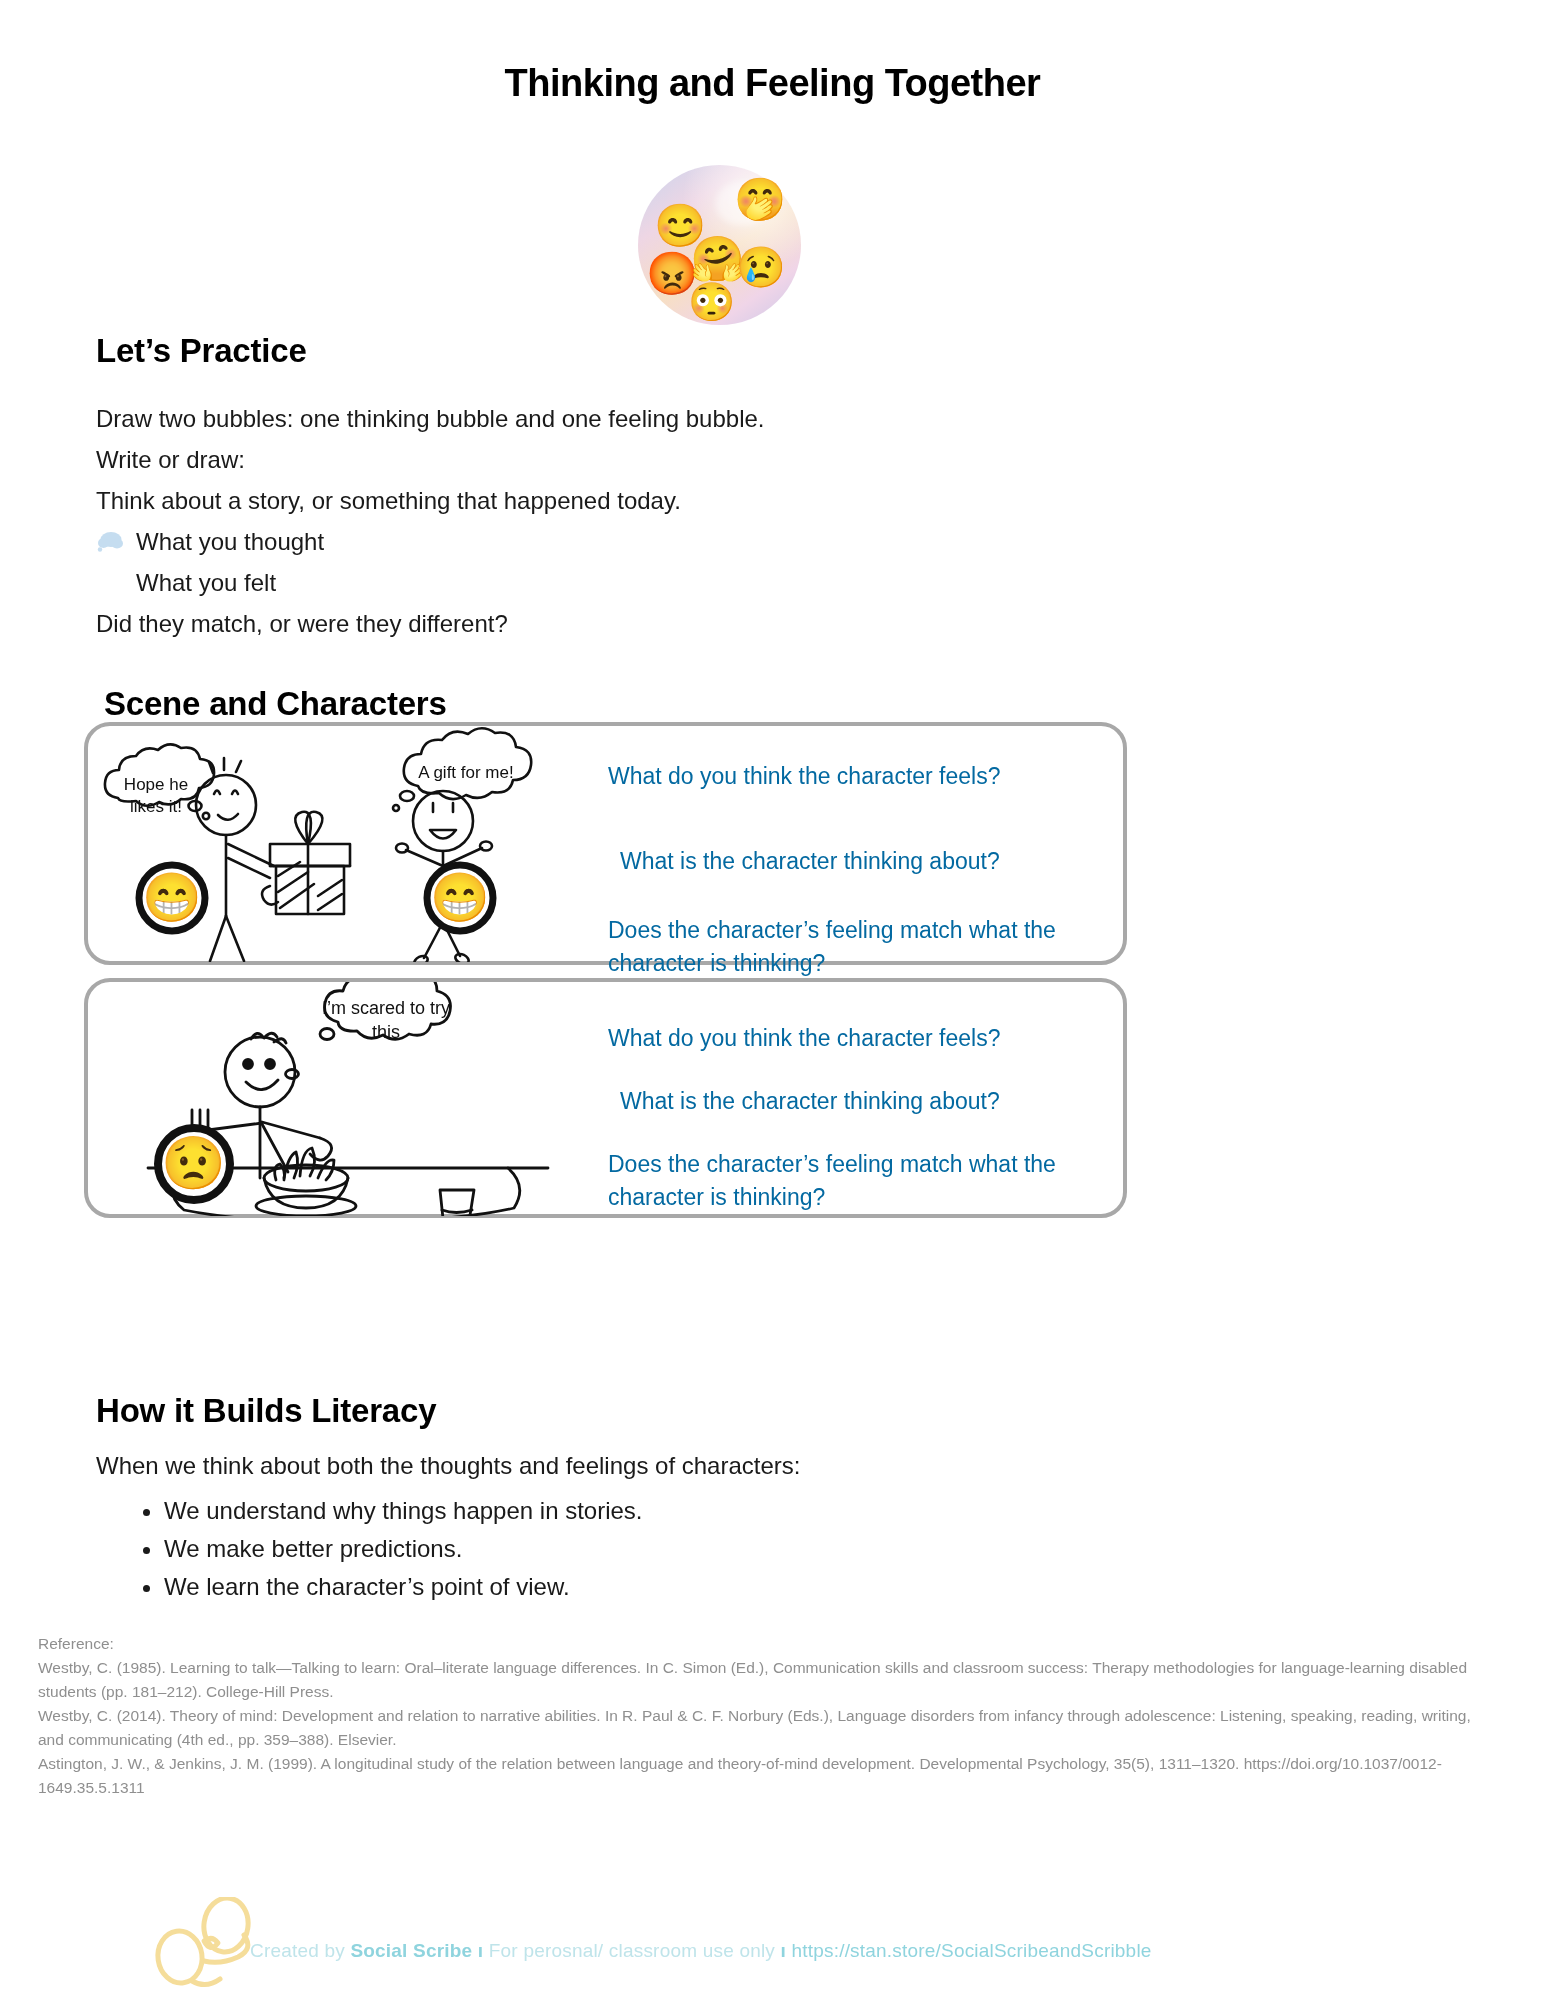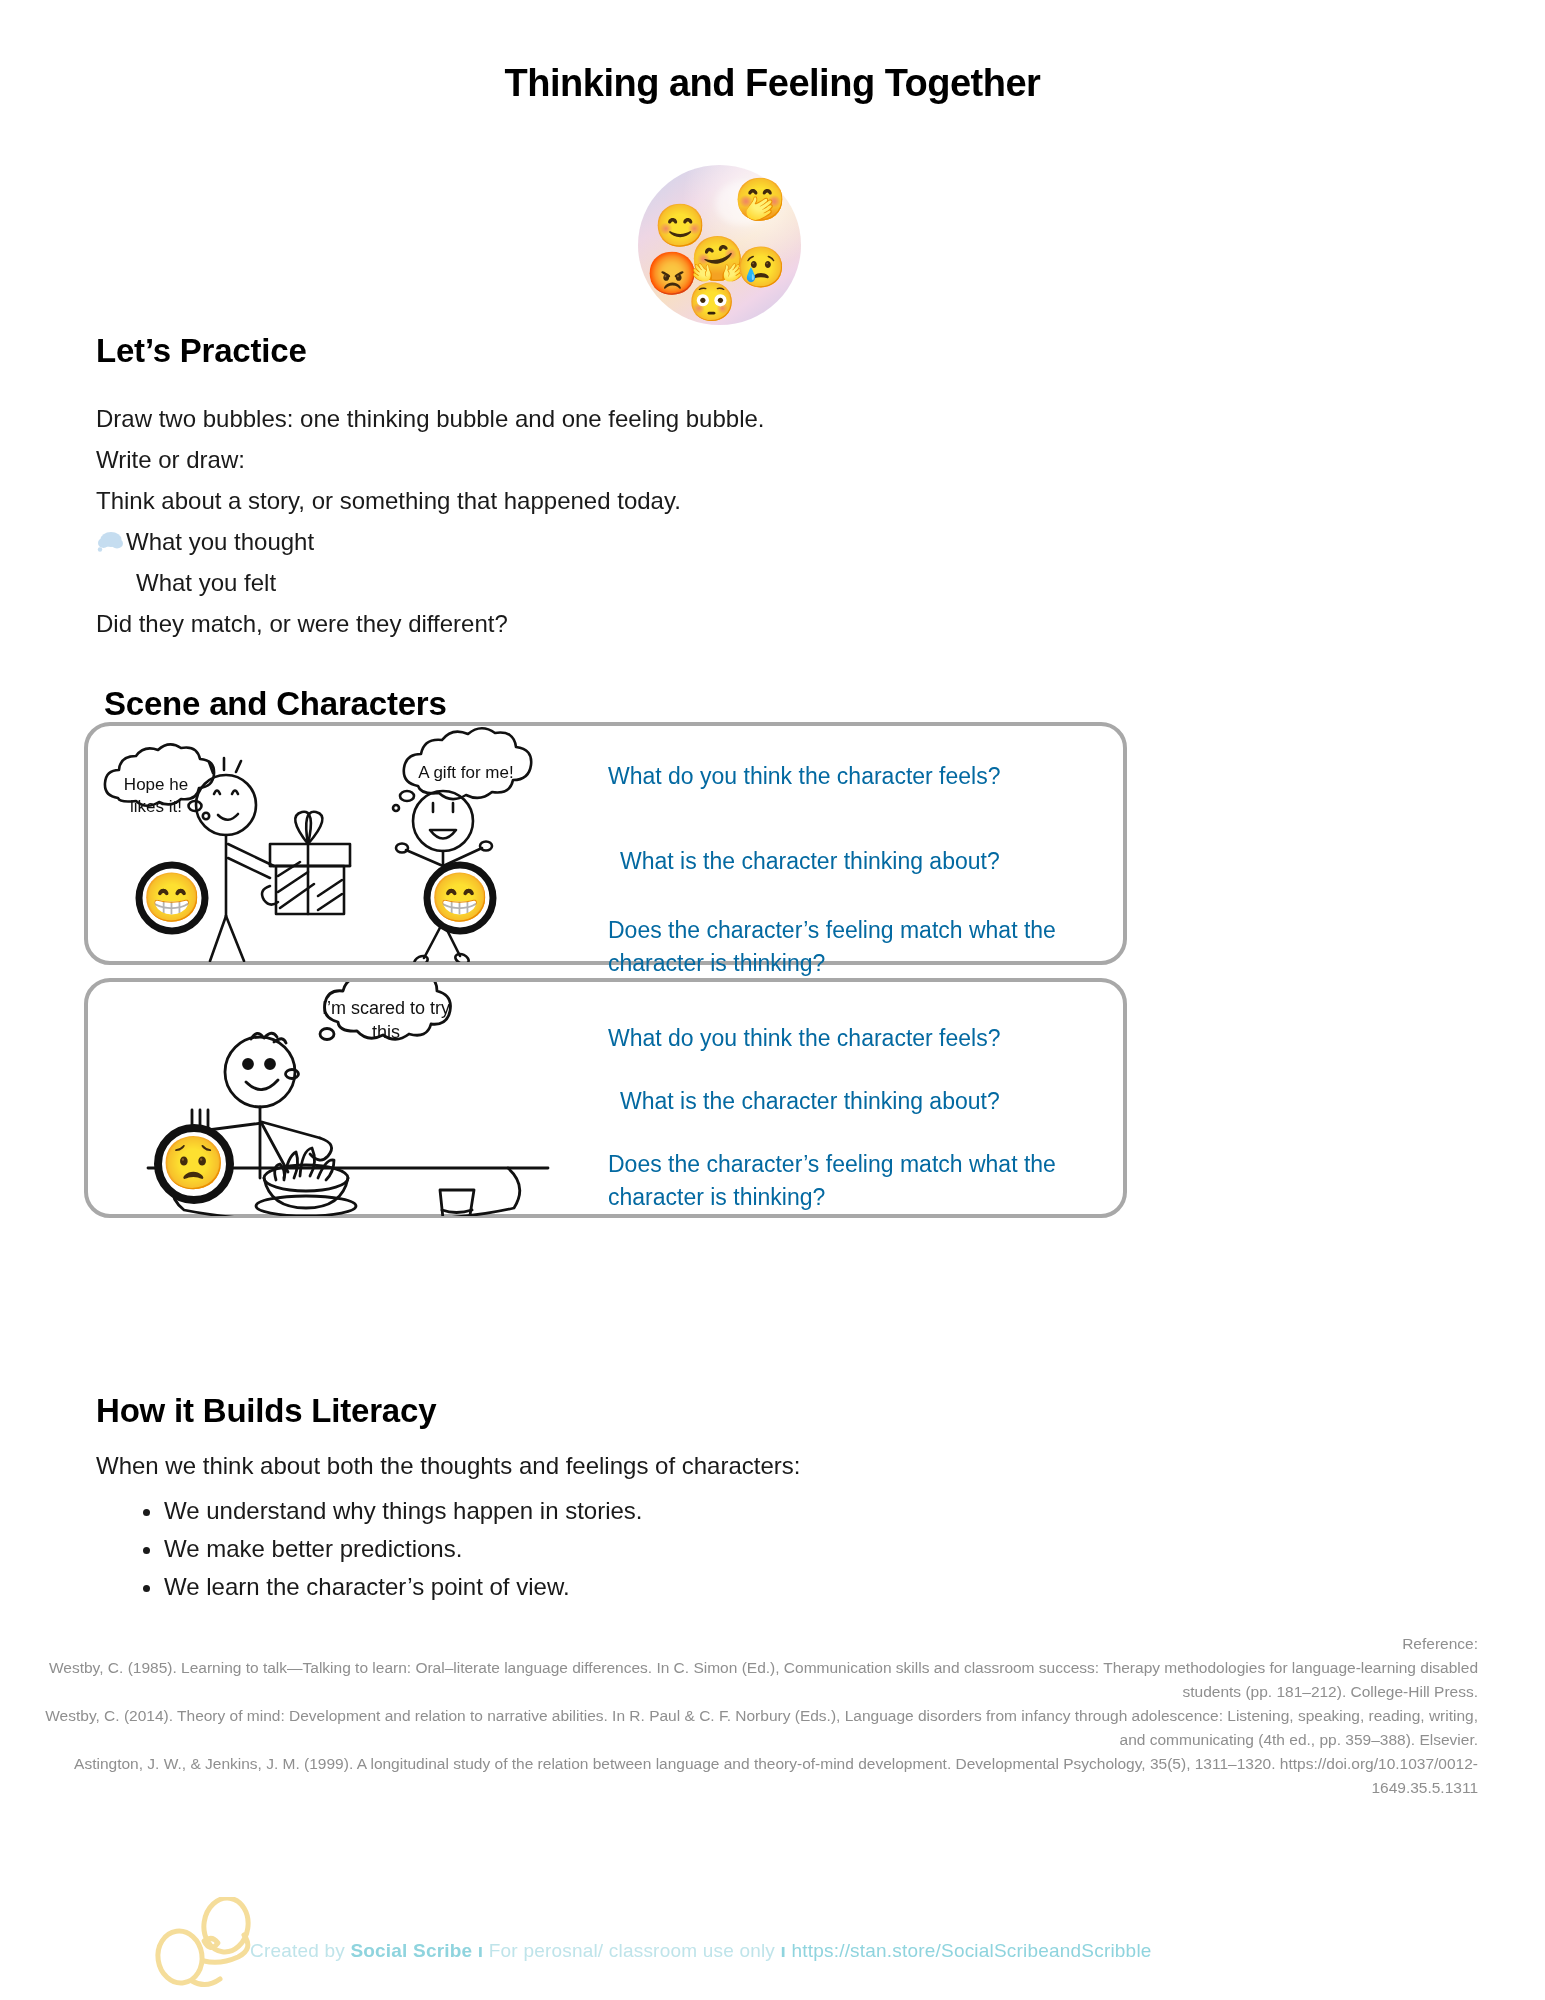--- a/index.html
+++ b/index.html
@@ -53,21 +53,21 @@
   #h-practice { top: 332px; left: 96px; }
   #h-scene    { top: 685px; left: 104px; }
   #h-literacy { top: 1392px; left: 96px; }
 
   
   .practice-body {
     position: absolute; top: 398px; left: 96px; width: 820px;
     font-size: 24px; line-height: 41px; color: #1a1a1a;
   }
   .practice-body .ln { white-space: nowrap; }
-  .bullet-line { display: flex; align-items: center; }
+  .bullet-line { display: flex; align-items: center; gap: 10px; }
   .bullet-line.indent { padding-left: 40px; }
   .think-ico { width: 30px; height: 24px; flex: 0 0 auto; }
 
   
   .panel {
     position: absolute;
     border: 4px solid #a8a8a8;
     border-radius: 26px;
     background: #fff;
   }
@@ -93,21 +93,21 @@
   }
   .lit-list {
     position: absolute; top: 1492px; left: 140px;
     font-size: 24px; color: #1a1a1a; line-height: 38px;
   }
   .lit-list li { margin-left: 24px; }
 
   
   .refs {
     position: absolute; top: 1632px; left: 38px; width: 1440px;
-    font-size: 15.5px; line-height: 24px; color: #8f8f8f; text-align: right;
+    font-size: 15.5px; line-height: 24px; color: #8f8f8f;
   }
 
   
   .footer {
     position: absolute; top: 1885px; left: 0; width: 100%;
     height: 110px;
     padding-left: 48px;
   }
   .footer-logo { position: absolute; left: 148px; top: 12px; }
   .footer-text {

